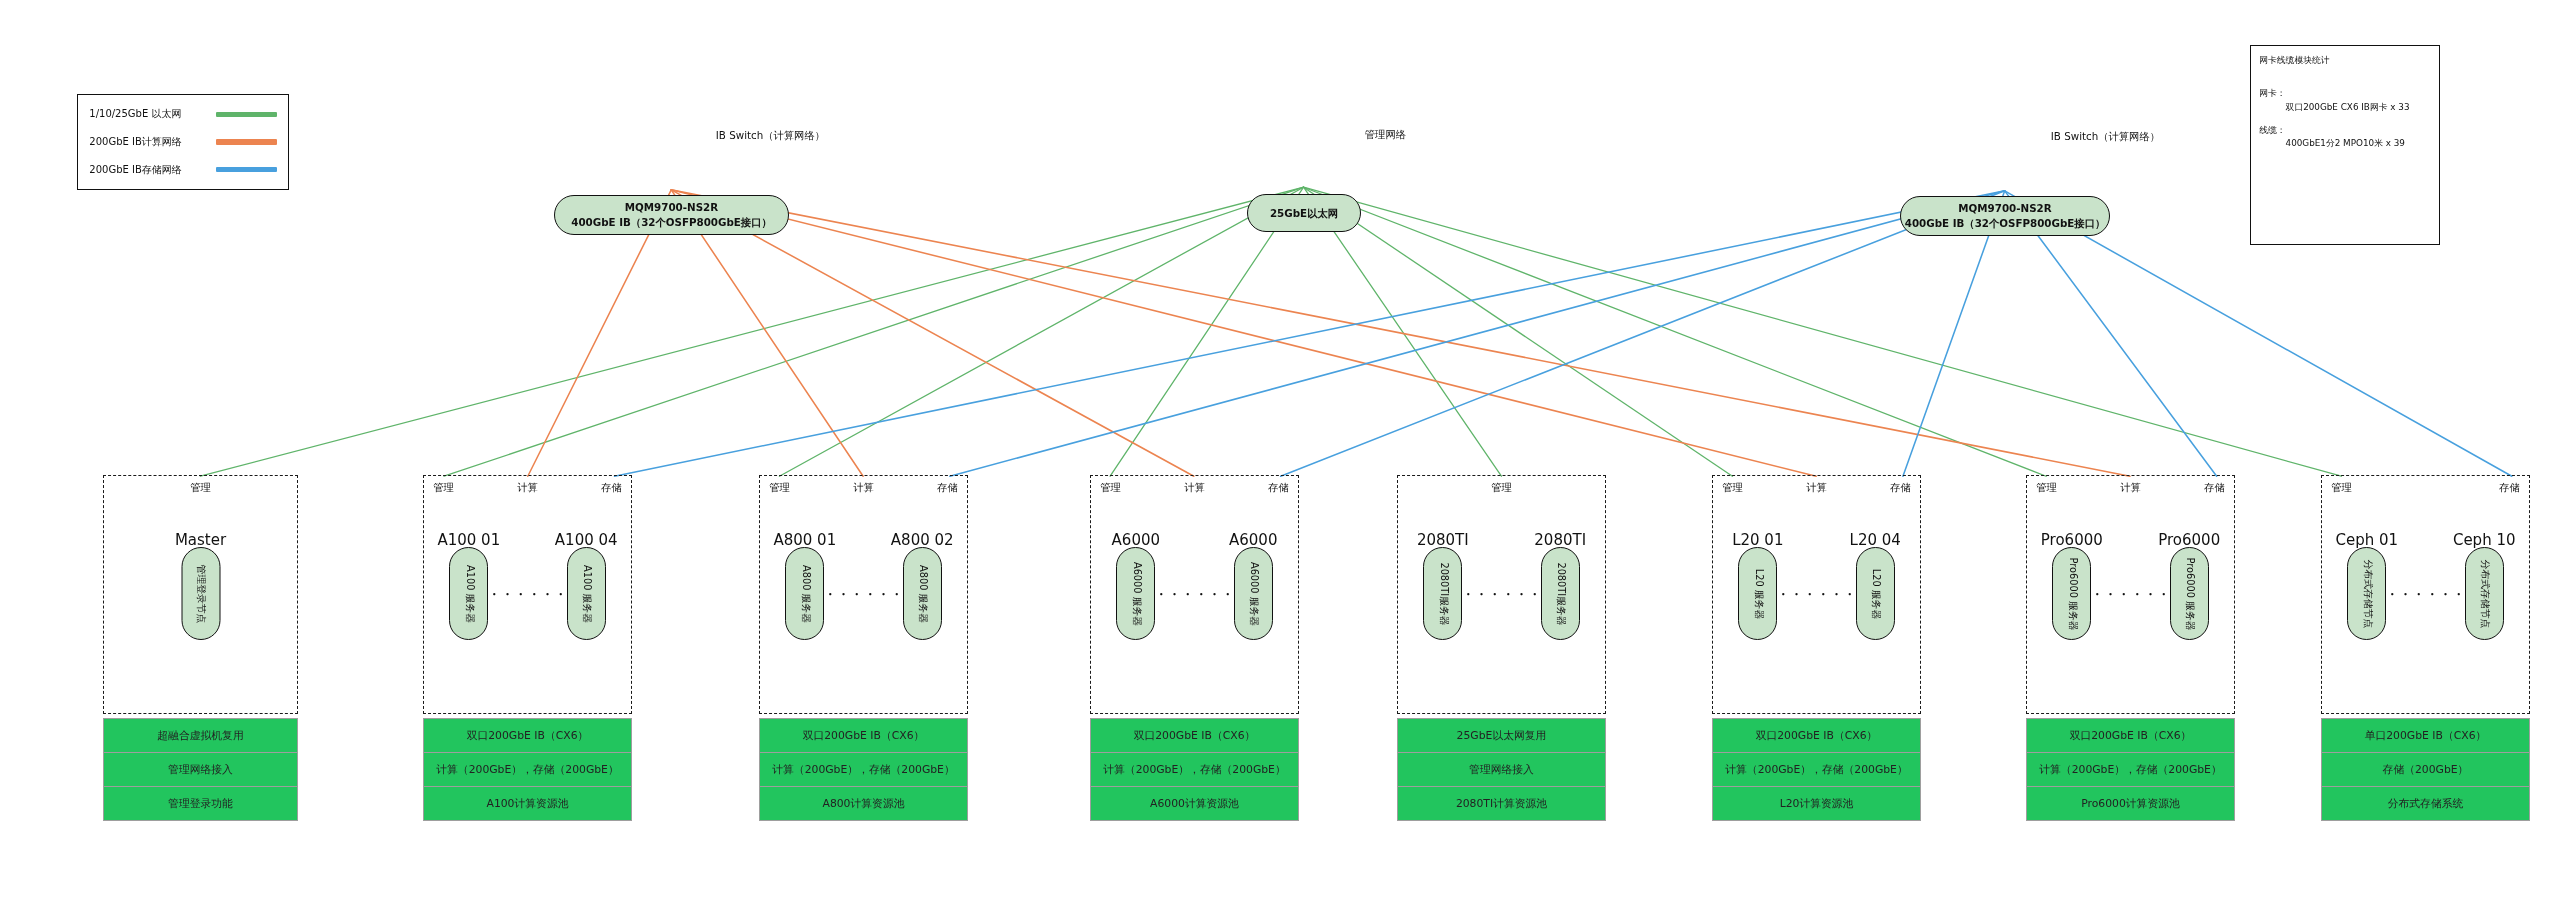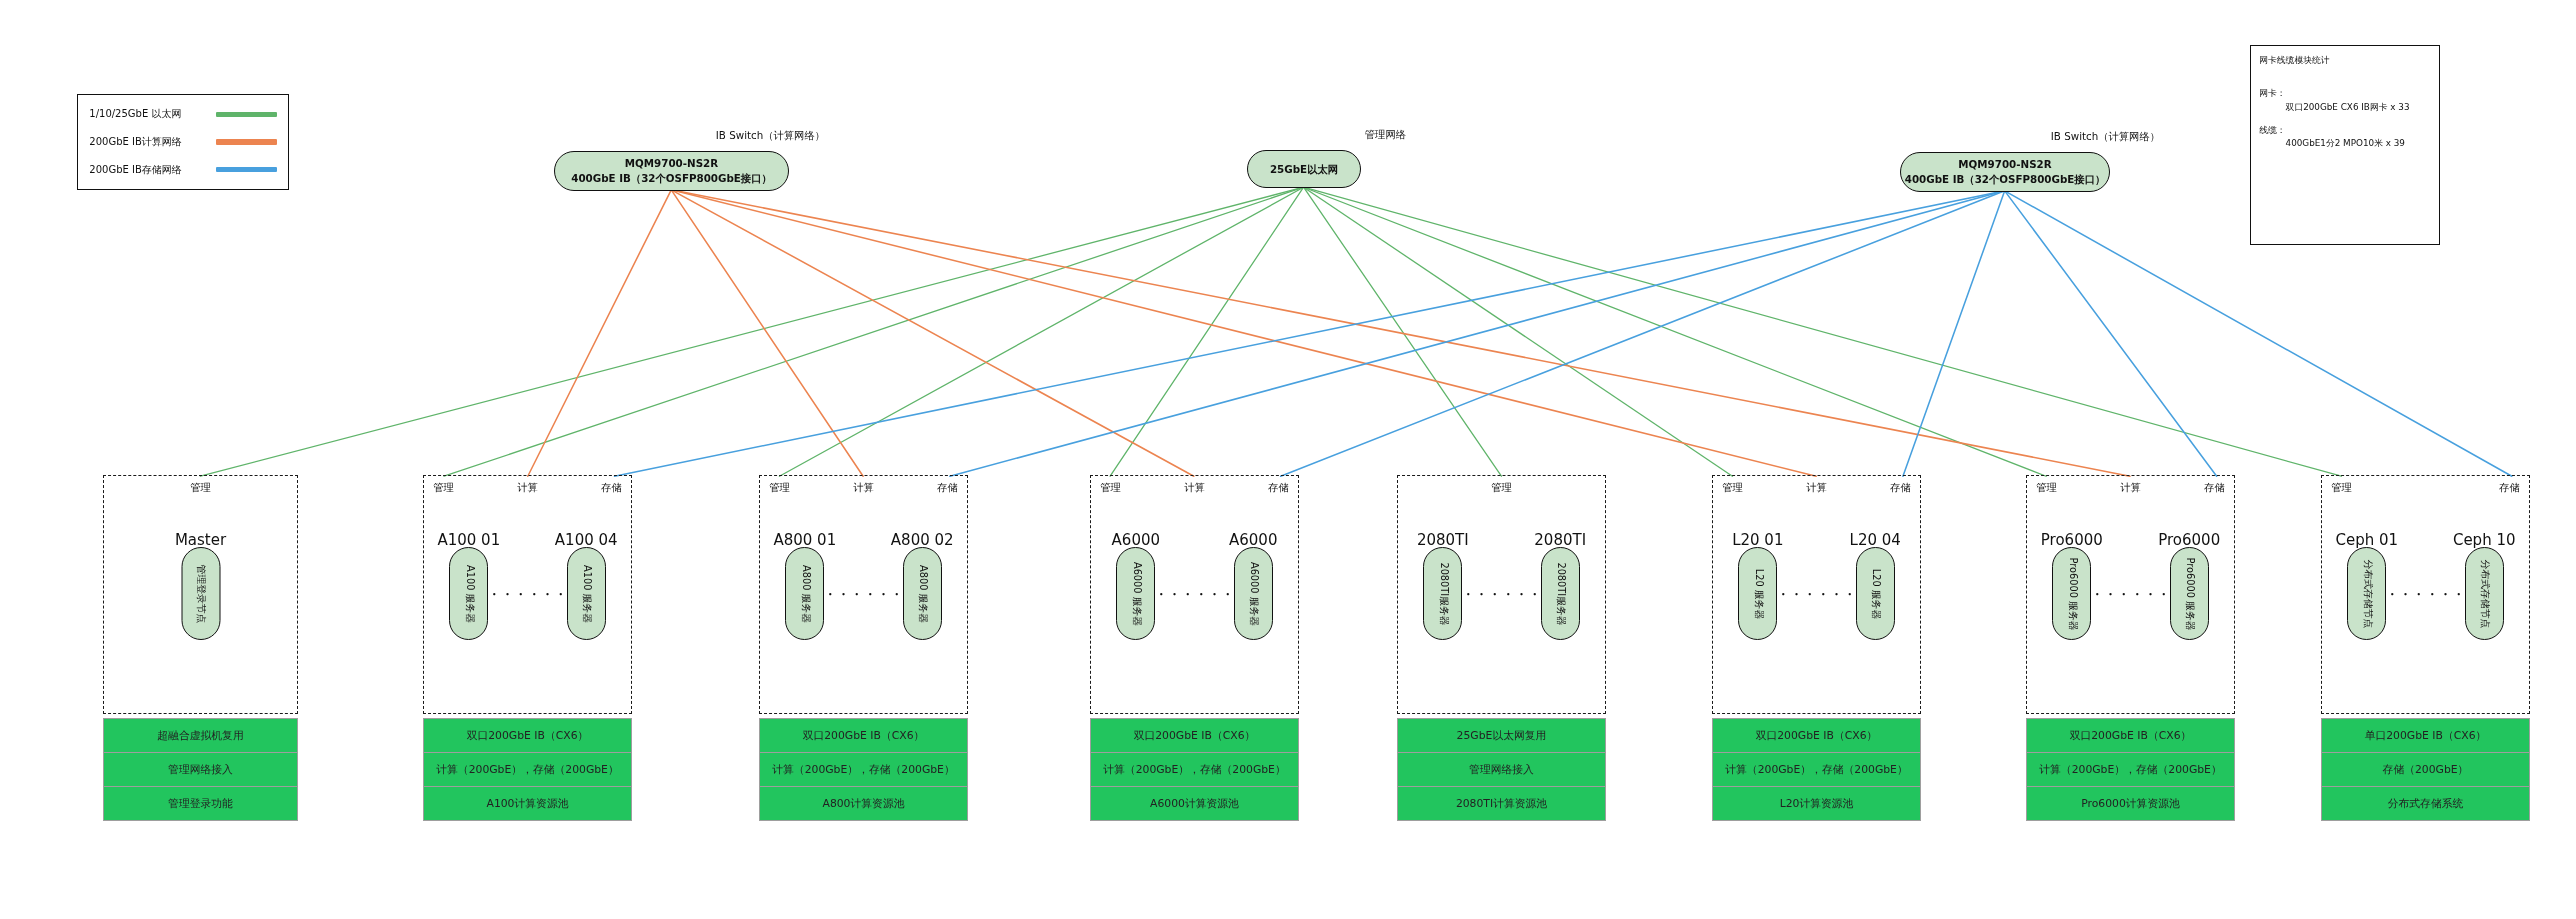--- a/index.html
+++ b/index.html
@@ -15,21 +15,21 @@
             border:1.3px solid #111; background:#fff; z-index:3;
             display:flex; flex-direction:column; justify-content:space-around; padding:5.2px 0; }
   .litem { display:flex; align-items:center; justify-content:space-between; padding:0 11.3px; }
   .llabel { font-size:10px; color:#111; }
   .lswatch { width:61px; height:5.2px; border-radius:1px; }
 
   
   .sw-title { position:absolute; font-size:10.3px; color:#111; text-align:right; z-index:3; }
   .swbox { position:absolute; background:#c9e3ca; border:1.5px solid #111; border-radius:20.6px;
            display:flex; flex-direction:column; align-items:center; justify-content:center;
-           font-size:10.3px; font-weight:600; line-height:1.45; text-align:center; z-index:3; color:#111; }
+           font-size:10.3px; font-weight:600; line-height:1.45; text-align:center; z-index:3; color:#111;margin-top:44px; }
 
   
   .stats { position:absolute; left:2250px; top:45px; width:190px; height:200px;
            border:1.3px solid #111; background:#fff; z-index:3;
            padding:8.2px 8.2px; font-size:8.8px; line-height:1.55; color:#111; }
   .stats .stitle { margin-bottom:19.6px; }
   .stats .sitem { text-indent:3em; }
   .stats .gap-top { margin-top:9px; }
 
   

